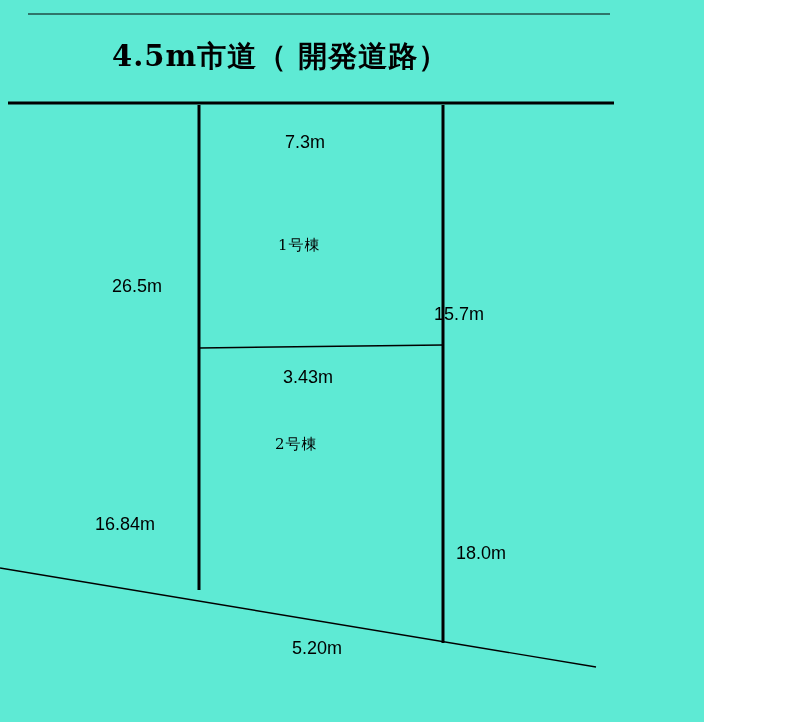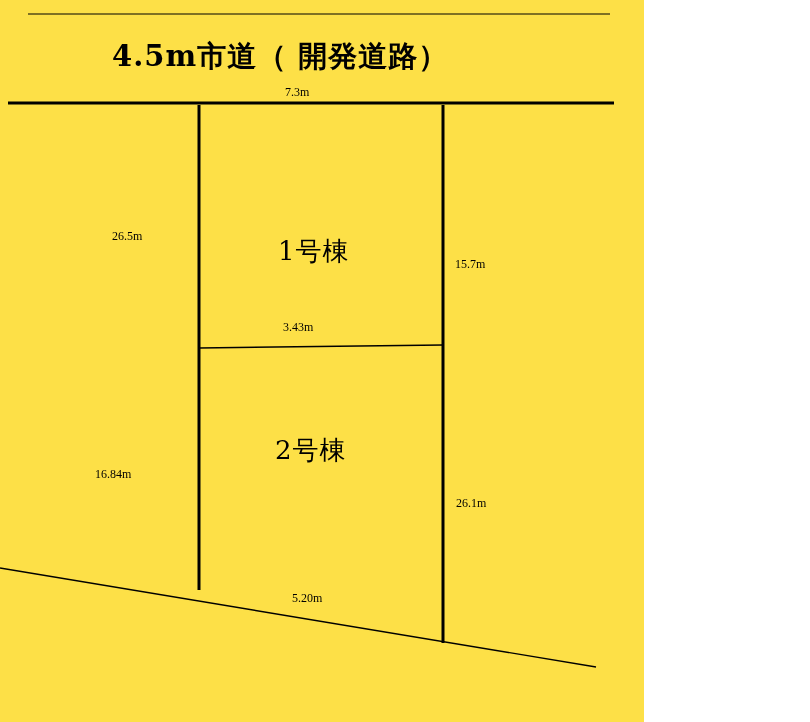--- a/index.html
+++ b/index.html
@@ -6,58 +6,59 @@
     margin: 0;
     padding: 0;
     background: #ffffff;
   }
   body {
     font-family: "Liberation Serif", serif;
     color: #000000;
   }
   #stage {
     position: relative;
-    width: 644px;
+    width: 704px;
     height: 722px;
     overflow: hidden;
-    background: #fde047;
+    background: #5eead4;
   }
   #plot-svg {
     position: absolute;
     left: 0;
     top: 0;
     width: 810px;
     height: 722px;
   }
   .lbl {
     position: absolute;
     white-space: nowrap;
     line-height: 1;
   }
   .title-road {
     font-family: "DejaVu Serif", serif;
     font-weight: bold;
     font-size: 29px;
     letter-spacing: 1px;
   }
   .dim {
-    font-family: Liberation Serif, serif;
-    font-size: 12px;
+    font-family: Liberation Sans, sans-serif;
+    font-size: 18px;
     letter-spacing: 0px;
+    margin-top: 47px;
   }
   .lot {
     font-family: "DejaVu Serif", serif;
-    font-size: 26px;
+    font-size: 15px;
     letter-spacing: 1px;
   }
   #label-top-road  { left: 112px; top: 42px; }
   #label-bottom-road { left: 146px; top: 672px; }
   #dim-top        { left: 285px; top: 86px; }
   #dim-left-upper { left: 112px; top: 230px; }
-  #dim-right-upper{ left: 455px; top: 258px; }
+  #dim-right-upper{ left: 434px; top: 258px; }
   #dim-middle     { left: 283px; top: 321px; }
   #dim-left-lower { left: 95px;  top: 468px; }
   #dim-right-lower{ left: 456px; top: 497px; }
   #dim-bottom     { left: 292px; top: 592px; }
   #label-lot-1    { left: 278px; top: 238px; }
   #label-lot-2    { left: 275px; top: 437px; }
 </style>
 </head>
 <body>
 
@@ -90,21 +91,21 @@
   <div class="lbl dim" id="dim-top">7.3m</div>
 
   <div class="lbl dim" id="dim-left-upper">26.5m</div>
 
   <div class="lbl dim" id="dim-right-upper">15.7m</div>
 
   <div class="lbl dim" id="dim-middle">3.43m</div>
 
   <div class="lbl dim" id="dim-left-lower">16.84m</div>
 
-  <div class="lbl dim" id="dim-right-lower">26.1m</div>
+  <div class="lbl dim" id="dim-right-lower">18.0m</div>
 
   <div class="lbl dim" id="dim-bottom">5.20m</div>
 
   <div class="lbl lot" id="label-lot-1">1号棟</div>
 
   <div class="lbl lot" id="label-lot-2">2号棟</div>
 
 </div>
 
 </body></html>

